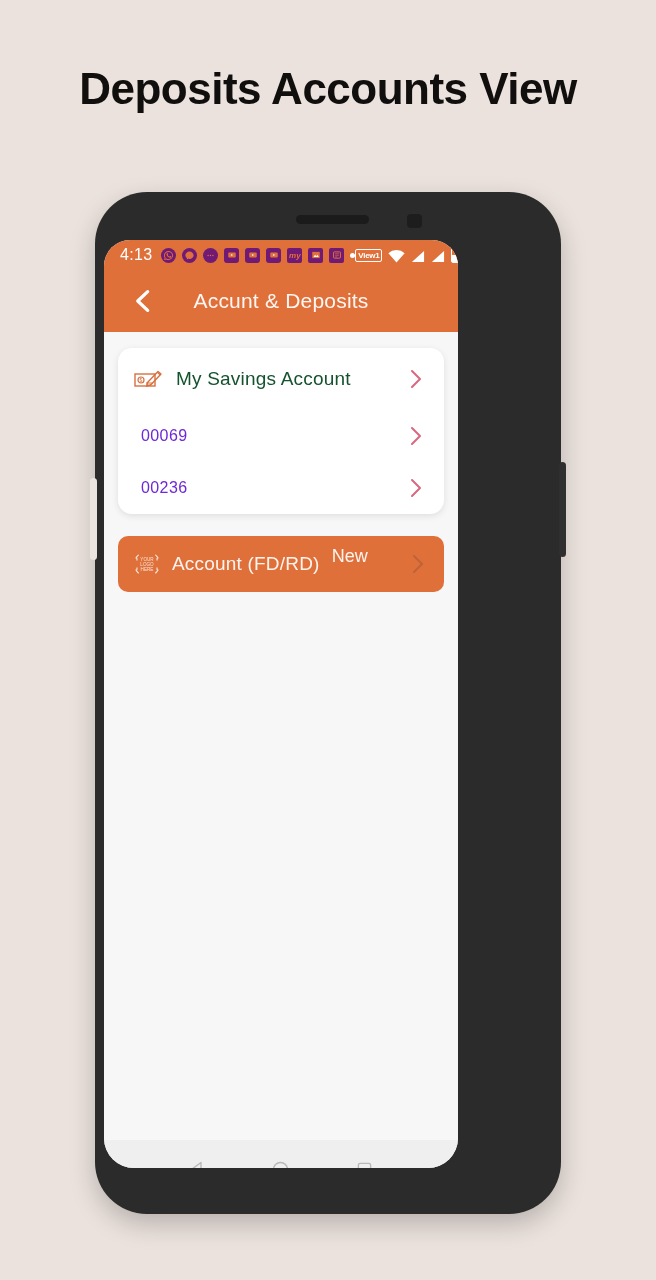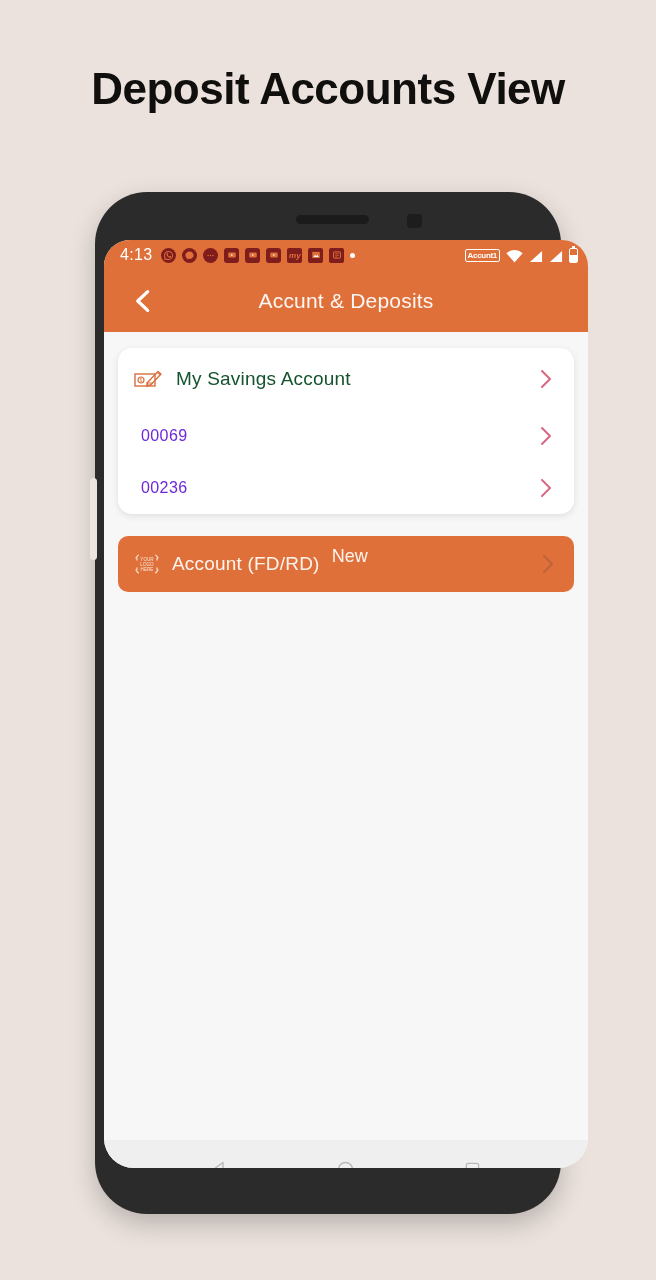--- a/index.html
+++ b/index.html
@@ -85,21 +85,21 @@
     height: 95px;
     background: #2f2f2f;
     border-radius: 4px;
   }
 
   
   .screen {
     position: absolute;
     left: 104px;
     top: 240px;
-    width: 484px;
+    width: 354px;
     height: 928px;
     background: #f7f7f7;
     border-radius: 26px 26px 30px 30px;
     overflow: hidden;
   }
 
   
   .status-bar {
     height: 30px;
     background: #e0703a;
@@ -121,21 +121,21 @@
     flex: 1;
   }
   .nicon {
     width: 15px;
     height: 15px;
     display: inline-flex;
     align-items: center;
     justify-content: center;
     font-size: 9px;
     color: #e0703a;
-    background: #7f1d1d;
+    background: #701a75;
     flex: 0 0 auto;
   }
   .nicon.round { border-radius: 50%; }
   .nicon.rounded { border-radius: 3px; }
   .nicon.sq { border-radius: 2px; }
   .nicon.tiny-dot {
     width: 5px; height: 5px; border-radius: 50%;
     background: #fff;
   }
   .status-right {
@@ -297,21 +297,21 @@
     height: 34px;
     display: flex;
     align-items: center;
     justify-content: center;
     cursor: pointer;
   }
 </style>
 </head>
 <body>
 
-<div class="page-title">Deposit Accounts View</div>
+<div class="page-title">Deposits Accounts View</div>
 
 <div class="phone-inner-bottom"></div>
 <div class="phone-shell"></div>
 <div class="speaker-grille"></div>
 <div class="front-camera"></div>
 <div class="btn-volume"></div>
 <div class="btn-power"></div>
 
 <div class="screen">
 
@@ -366,21 +366,21 @@
       <span class="nicon sq">
         <svg viewBox="0 0 16 16" width="10" height="10">
             <rect x="2.5" y="3" width="11" height="10" rx="1" fill="none" stroke="#e0703a" stroke-width="1.6"></rect>
             <path d="M5 6h6M5 8.5h6M5 11h3.5" stroke="#e0703a" stroke-width="1.1"></path>
           </svg>
       </span>
       <span class="nicon tiny-dot"></span>
     </div>
     <div class="status-right">
       <span class="volte-badge">
-        <span>Accunt</span><span>1</span>
+        <span>View</span><span>1</span>
       </span>
       <span class="wifi-ico">
         <svg viewBox="0 0 20 15" width="17" height="13">
             <path d="M10 14.5L0.4 3.6A14.3 14.3 0 0110 0a14.3 14.3 0 019.6 3.6z" fill="#fff"></path>
           </svg>
       </span>
       <span class="sig-ico">
         <svg viewBox="0 0 15 13" width="14" height="13">
             <path d="M14 0.5v12H1z" fill="#fff"></path>
           </svg>

